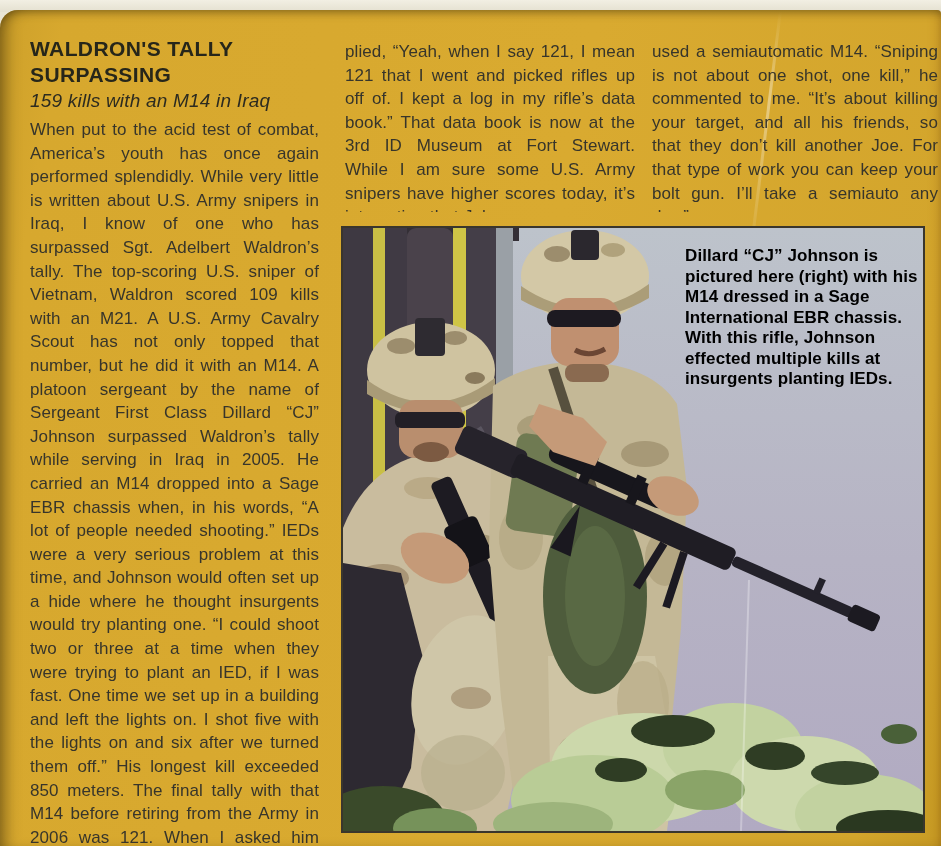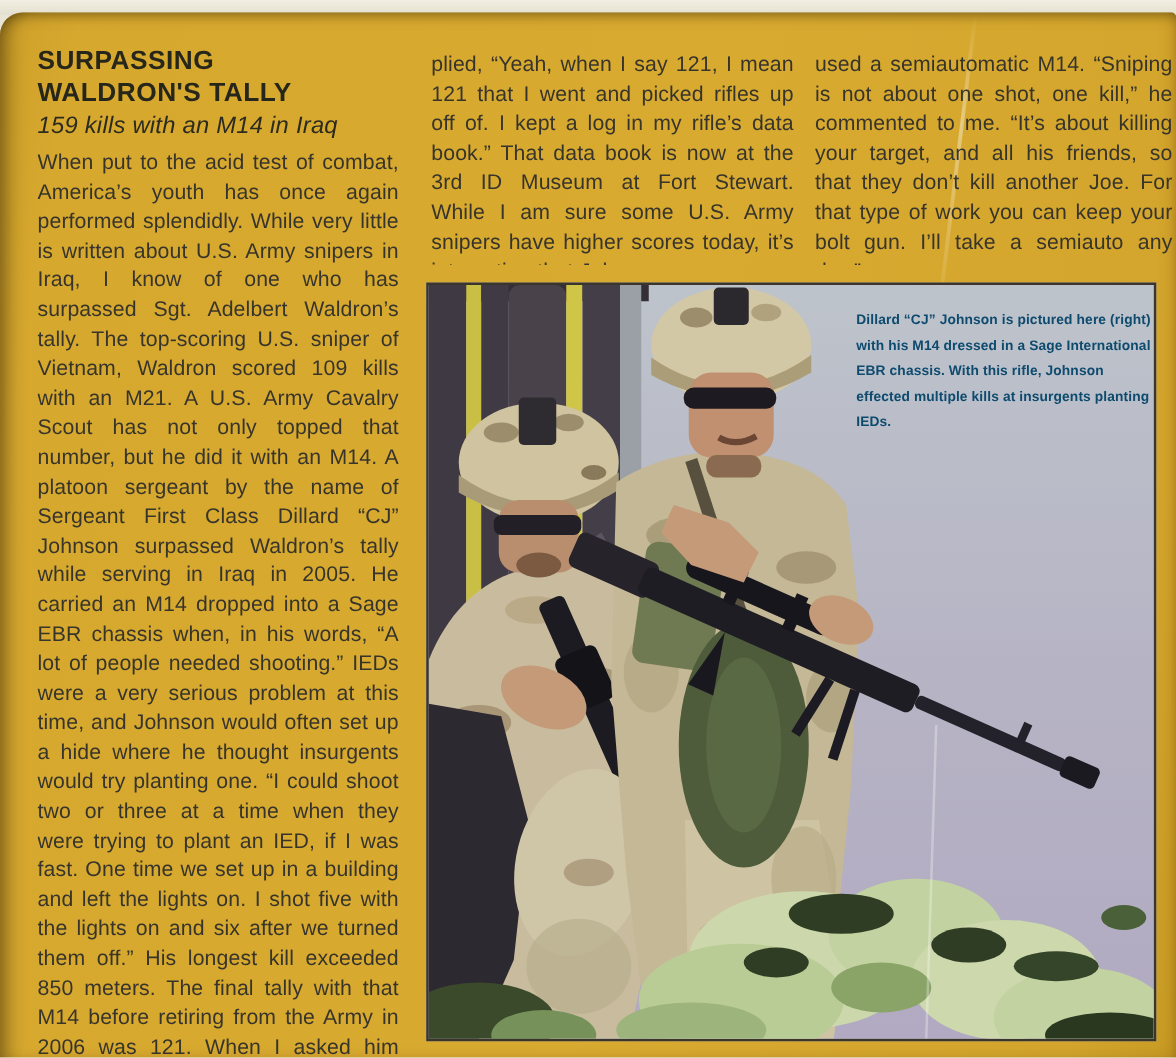--- a/index.html
+++ b/index.html
@@ -42,35 +42,35 @@
   .col2{left:345px;top:30px;width:290px;height:172px;}
   .col3{left:652px;top:30px;width:286px;height:172px;}
   .photo{
     position:absolute;left:341px;top:216px;width:580px;height:603px;margin:0;
     border:2px solid #3a362c;box-sizing:content-box;overflow:hidden;
     background:#b7b6c4;
   }
   .photo svg{display:block;}
   .photo-caption{
     position:absolute;left:342px;top:18px;width:240px;
-    font-weight:700;font-size:11px;line-height:20.5px;color:#0c4a6e;
+    font-weight:700;font-size:17px;line-height:20.5px;color:#000000;
     letter-spacing:.1px;
   }
 </style>
 </head>
 <body>
 
 <div class="scan-strip"></div>
 
 <div class="page">
   <div class="crease-yellow"></div>
 
   <h1 class="headline">
+    <span style="display:block">WALDRON'S TALLY</span>
     <span style="display:block">SURPASSING</span>
-    <span style="display:block">WALDRON'S TALLY</span>
   </h1>
 
   <div class="subhead">159 kills with an M14 in Iraq</div>
 
   <div class="bodycol col1">When put to the acid test of combat, America’s youth has once again performed splendidly. While very little is written about U.S. Army snipers in Iraq, I know of one who has surpassed Sgt. Adelbert Waldron’s tally. The top-scoring U.S. sniper of Vietnam, Waldron scored 109 kills with an M21. A U.S. Army Cavalry Scout has not only topped that number, but he did it with an M14. A platoon sergeant by the name of Sergeant First Class Dillard “CJ” Johnson surpassed Waldron’s tally while serving in Iraq in 2005. He carried an M14 dropped into a Sage EBR chassis when, in his words, “A lot of people needed shooting.” IEDs were a very serious problem at this time, and Johnson would often set up a hide where he thought insurgents would try planting one. “I could shoot two or three at a time when they were trying to plant an IED, if I was fast. One time we set up in a building and left the lights on. I shot five with the lights on and six after we turned them off.” His longest kill exceeded 850 meters. The final tally with that M14 before retiring from the Army in 2006 was 121. When I asked him about that number, he re-</div>
   <div class="bodycol col2">plied, “Yeah, when I say 121, I mean 121 that I went and picked rifles up off of. I kept a log in my rifle’s data book.” That data book is now at the 3rd ID Museum at Fort Stewart. While I am sure some U.S. Army snipers have higher scores today, it’s interesting that Johnson</div>
   <div class="bodycol col3">used a semiautomatic M14. “Sniping is not about one shot, one kill,” he commented to me. “It’s about killing your target, and all his friends, so that they don’t kill another Joe. For that type of work you can keep your bolt gun. I’ll take a semiauto any day.”</div>
 
   <figure class="photo">
     <svg width="580" height="603" viewBox="0 0 580 603">

